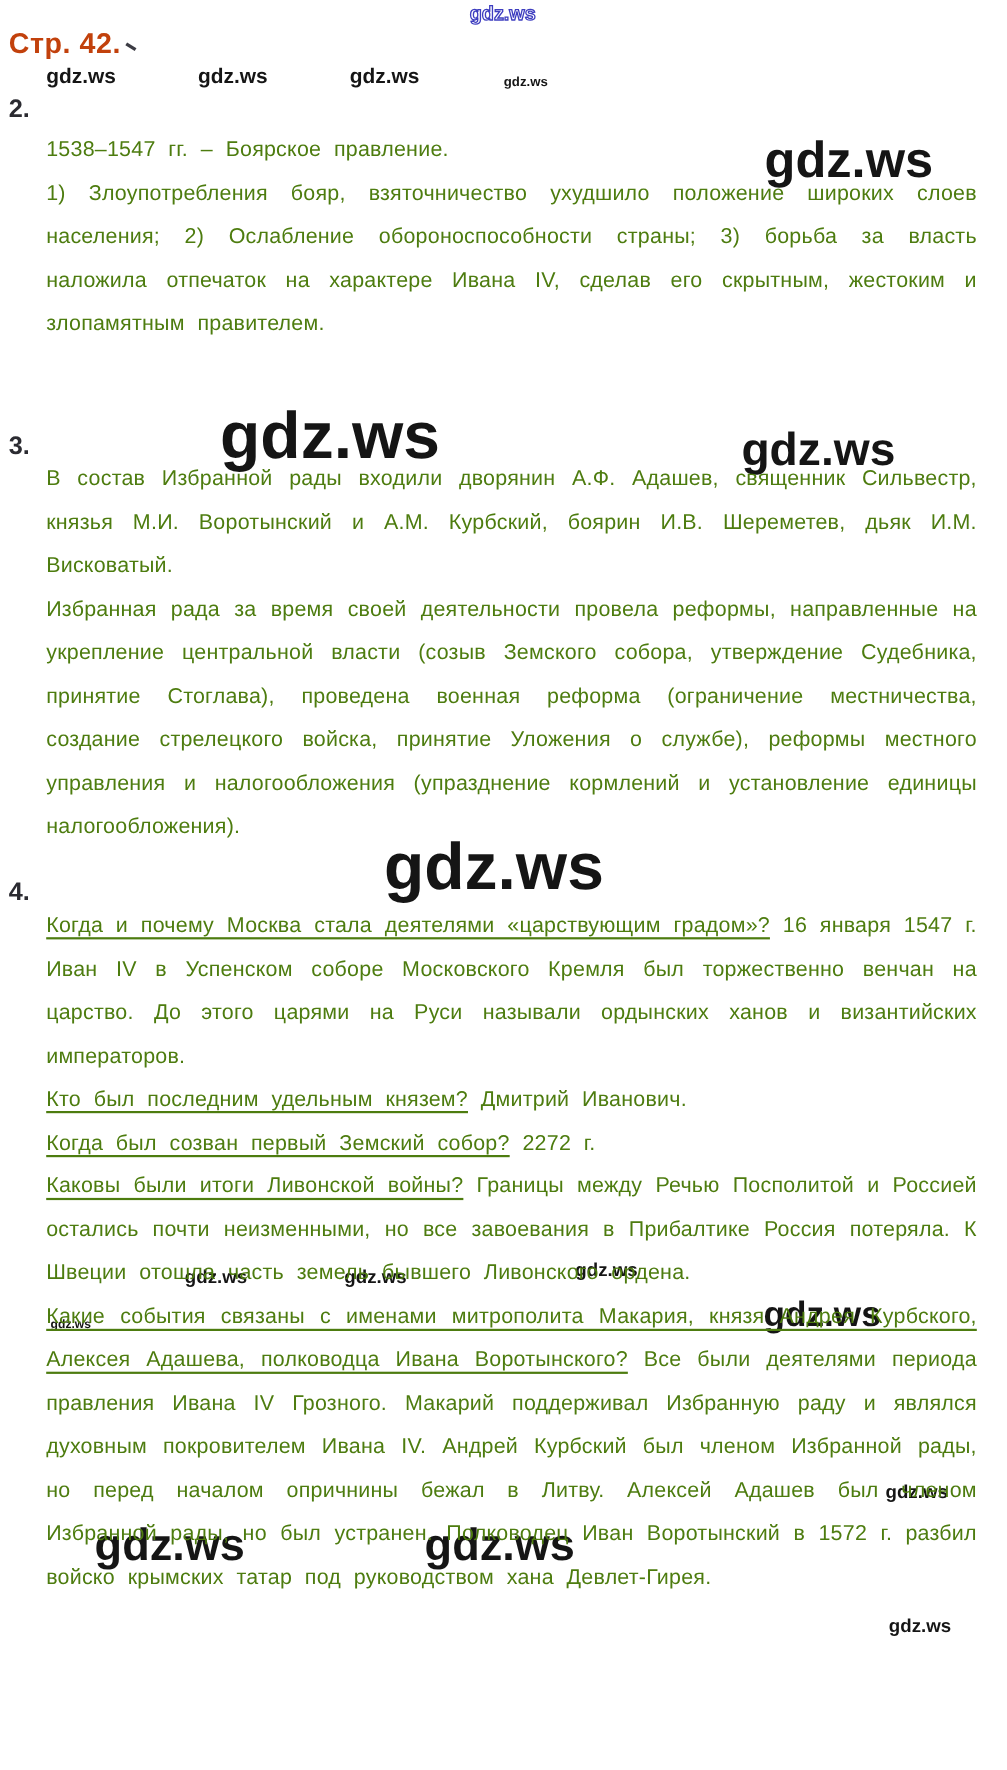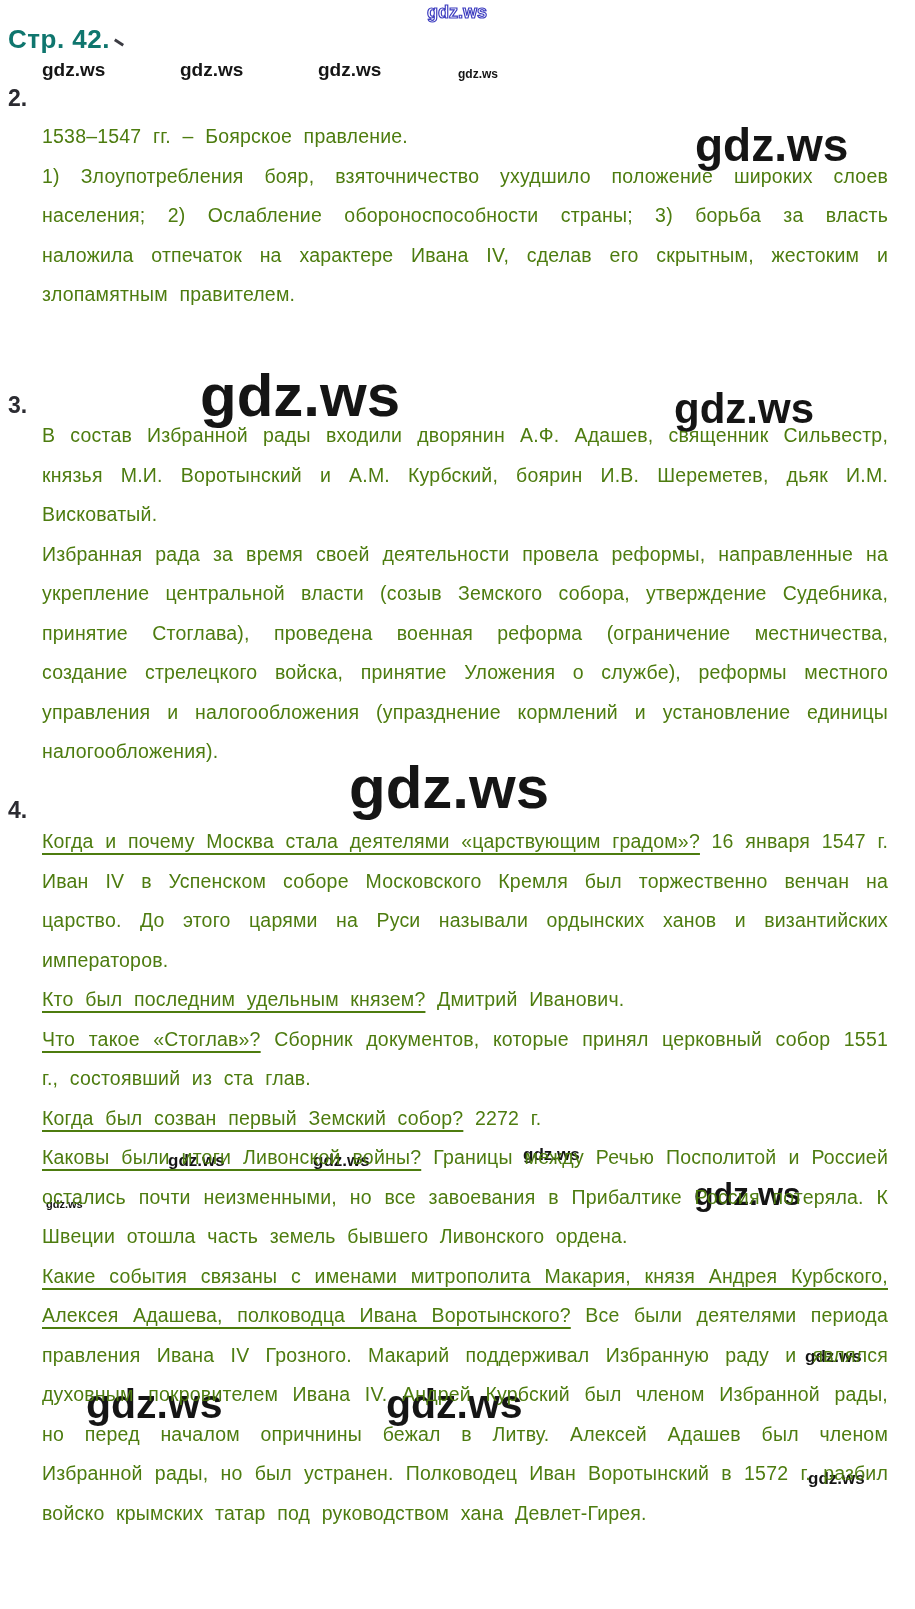--- a/index.html
+++ b/index.html
@@ -2,21 +2,21 @@
 <html><head>
 <meta charset="utf-8">
 <style>
   html,body { margin:0; padding:0; background:#ffffff; }
   .page {
     position:relative; width:915px; height:1609px; background:#ffffff;
     font-family:"Liberation Sans", sans-serif; color:#3f3f3f; overflow:hidden;text-decoration:underline;
   }
   .heading {
     position:absolute; left:8px; top:24px;
-    font-size:26px; font-weight:bold; color:#0f766e; letter-spacing:0.5px;
+    font-size:26px; font-weight:bold; color:#c2410c; letter-spacing:0.5px;
   }
   .stray-mark {
     position:absolute; left:114px; top:41px; width:10px; height:0;
     border-top:3px solid #3c3c44; transform:rotate(32deg);
   }
   .sec-num {
     position:absolute; left:8px; font-size:23px; font-weight:bold; color:#2b2b31;
   }
   #sec2-num { top:85px; }
   #sec3-num { top:392px; }
@@ -95,19 +95,18 @@
   <div class="sec-num" id="sec3-num">3.</div>
   <div class="body-text" id="sec3-body">
     <p>В состав Избранной рады входили дворянин А.Ф. Адашев, священник Сильвестр, князья М.И. Воротынский и А.М. Курбский, боярин И.В. Шереметев, дьяк И.М. Висковатый.</p>
     <p>Избранная рада за время своей деятельности провела реформы, направленные на укрепление центральной власти (созыв Земского собора, утверждение Судебника, принятие Стоглава), проведена военная реформа (ограничение местничества, создание стрелецкого войска, принятие Уложения о службе), реформы местного управления и налогообложения (упразднение кормлений и установление единицы налогообложения).</p>
   </div>
 
   <div class="sec-num" id="sec4-num">4.</div>
   <div class="body-text" id="sec4-body">
     <p><span class="question">Когда и почему Москва стала деятелями «царствующим градом»?</span> <span>16 января 1547 г. Иван IV в Успенском соборе Московского Кремля был торжественно венчан на царство. До этого царями на Руси называли ордынских ханов и византийских императоров.</span></p>
     <p><span class="question">Кто был последним удельным князем?</span> <span>Дмитрий Иванович.</span></p>
-    <p><span class="question">Что такое «Стоглав»?</span> <span>Сборник документов, которые принял церковный собор 1551 г., состоявший из ста глав.</span></p>
     <p><span class="question">Когда был созван первый Земский собор?</span> <span>2272 г.</span></p>
     <p><span class="question">Каковы были итоги Ливонской войны?</span> <span>Границы между Речью Посполитой и Россией остались почти неизменными, но все завоевания в Прибалтике Россия потеряла. К Швеции отошла часть земель бывшего Ливонского ордена.</span></p>
     <p><span class="question">Какие события связаны с именами митрополита Макария, князя Андрея Курбского, Алексея Адашева, полководца Ивана Воротынского?</span> <span>Все были деятелями периода правления Ивана IV Грозного. Макарий поддерживал Избранную раду и являлся духовным покровителем Ивана IV. Андрей Курбский был членом Избранной рады, но перед началом опричнины бежал в Литву. Алексей Адашев был членом Избранной рады, но был устранен. Полководец Иван Воротынский в 1572 г. разбил войско крымских татар под руководством хана Девлет-Гирея.</span></p>
   </div>
 
 </div>
 
 </body></html>

